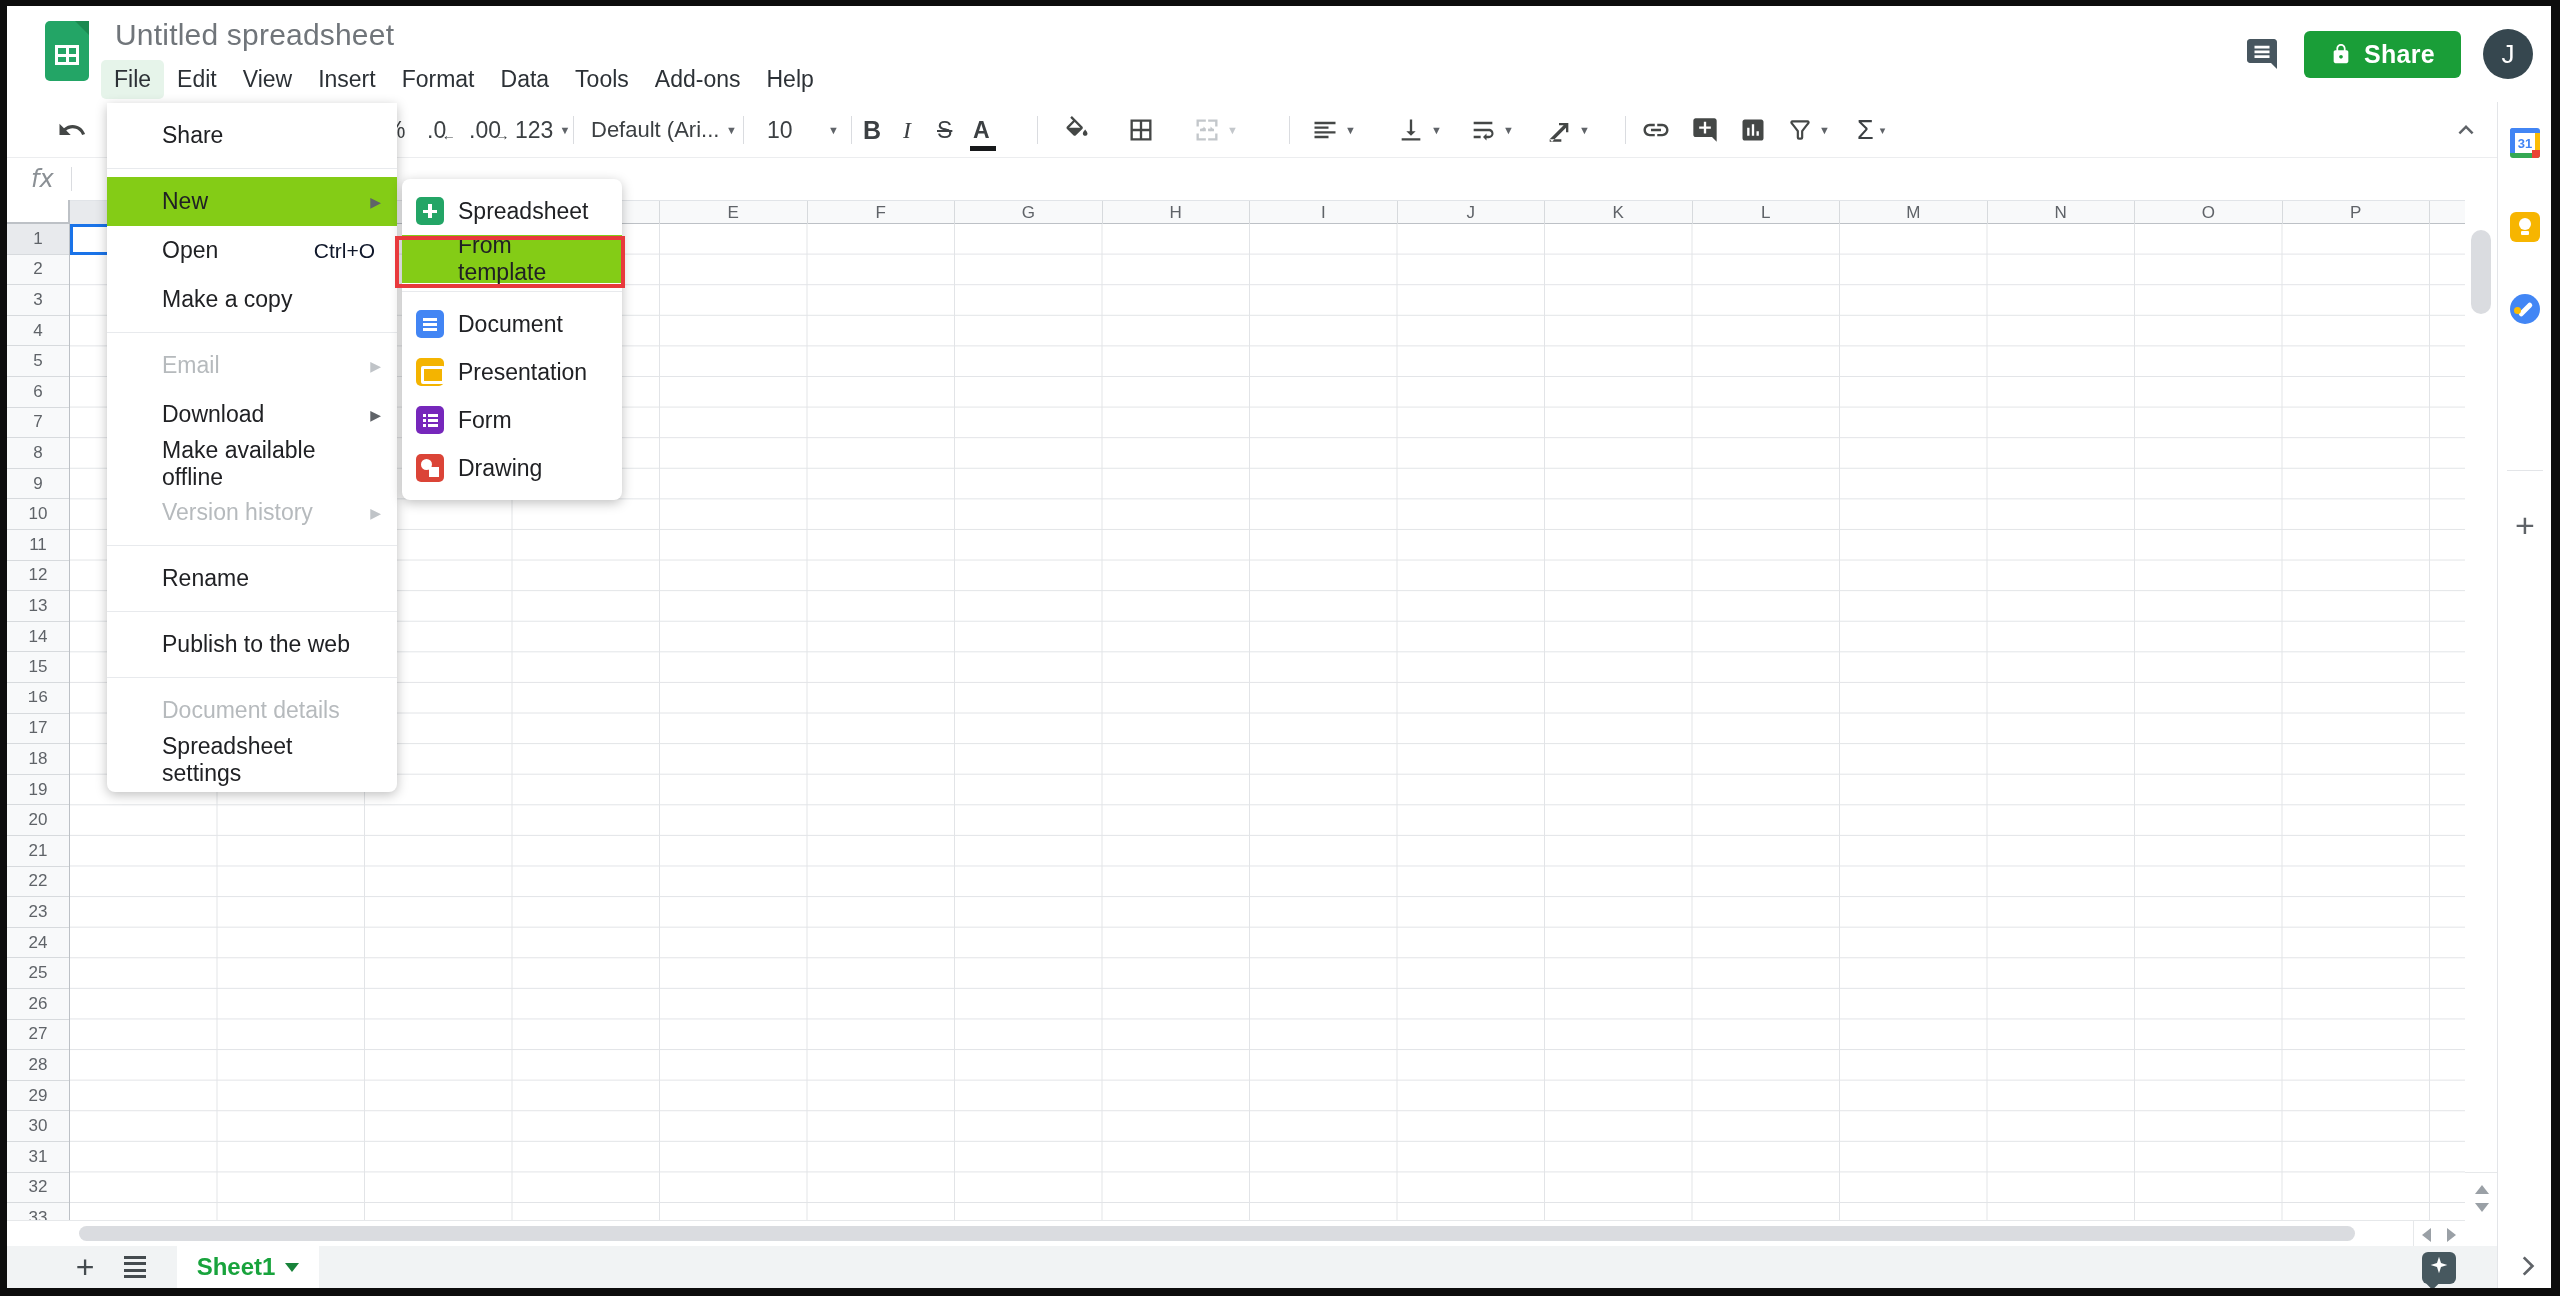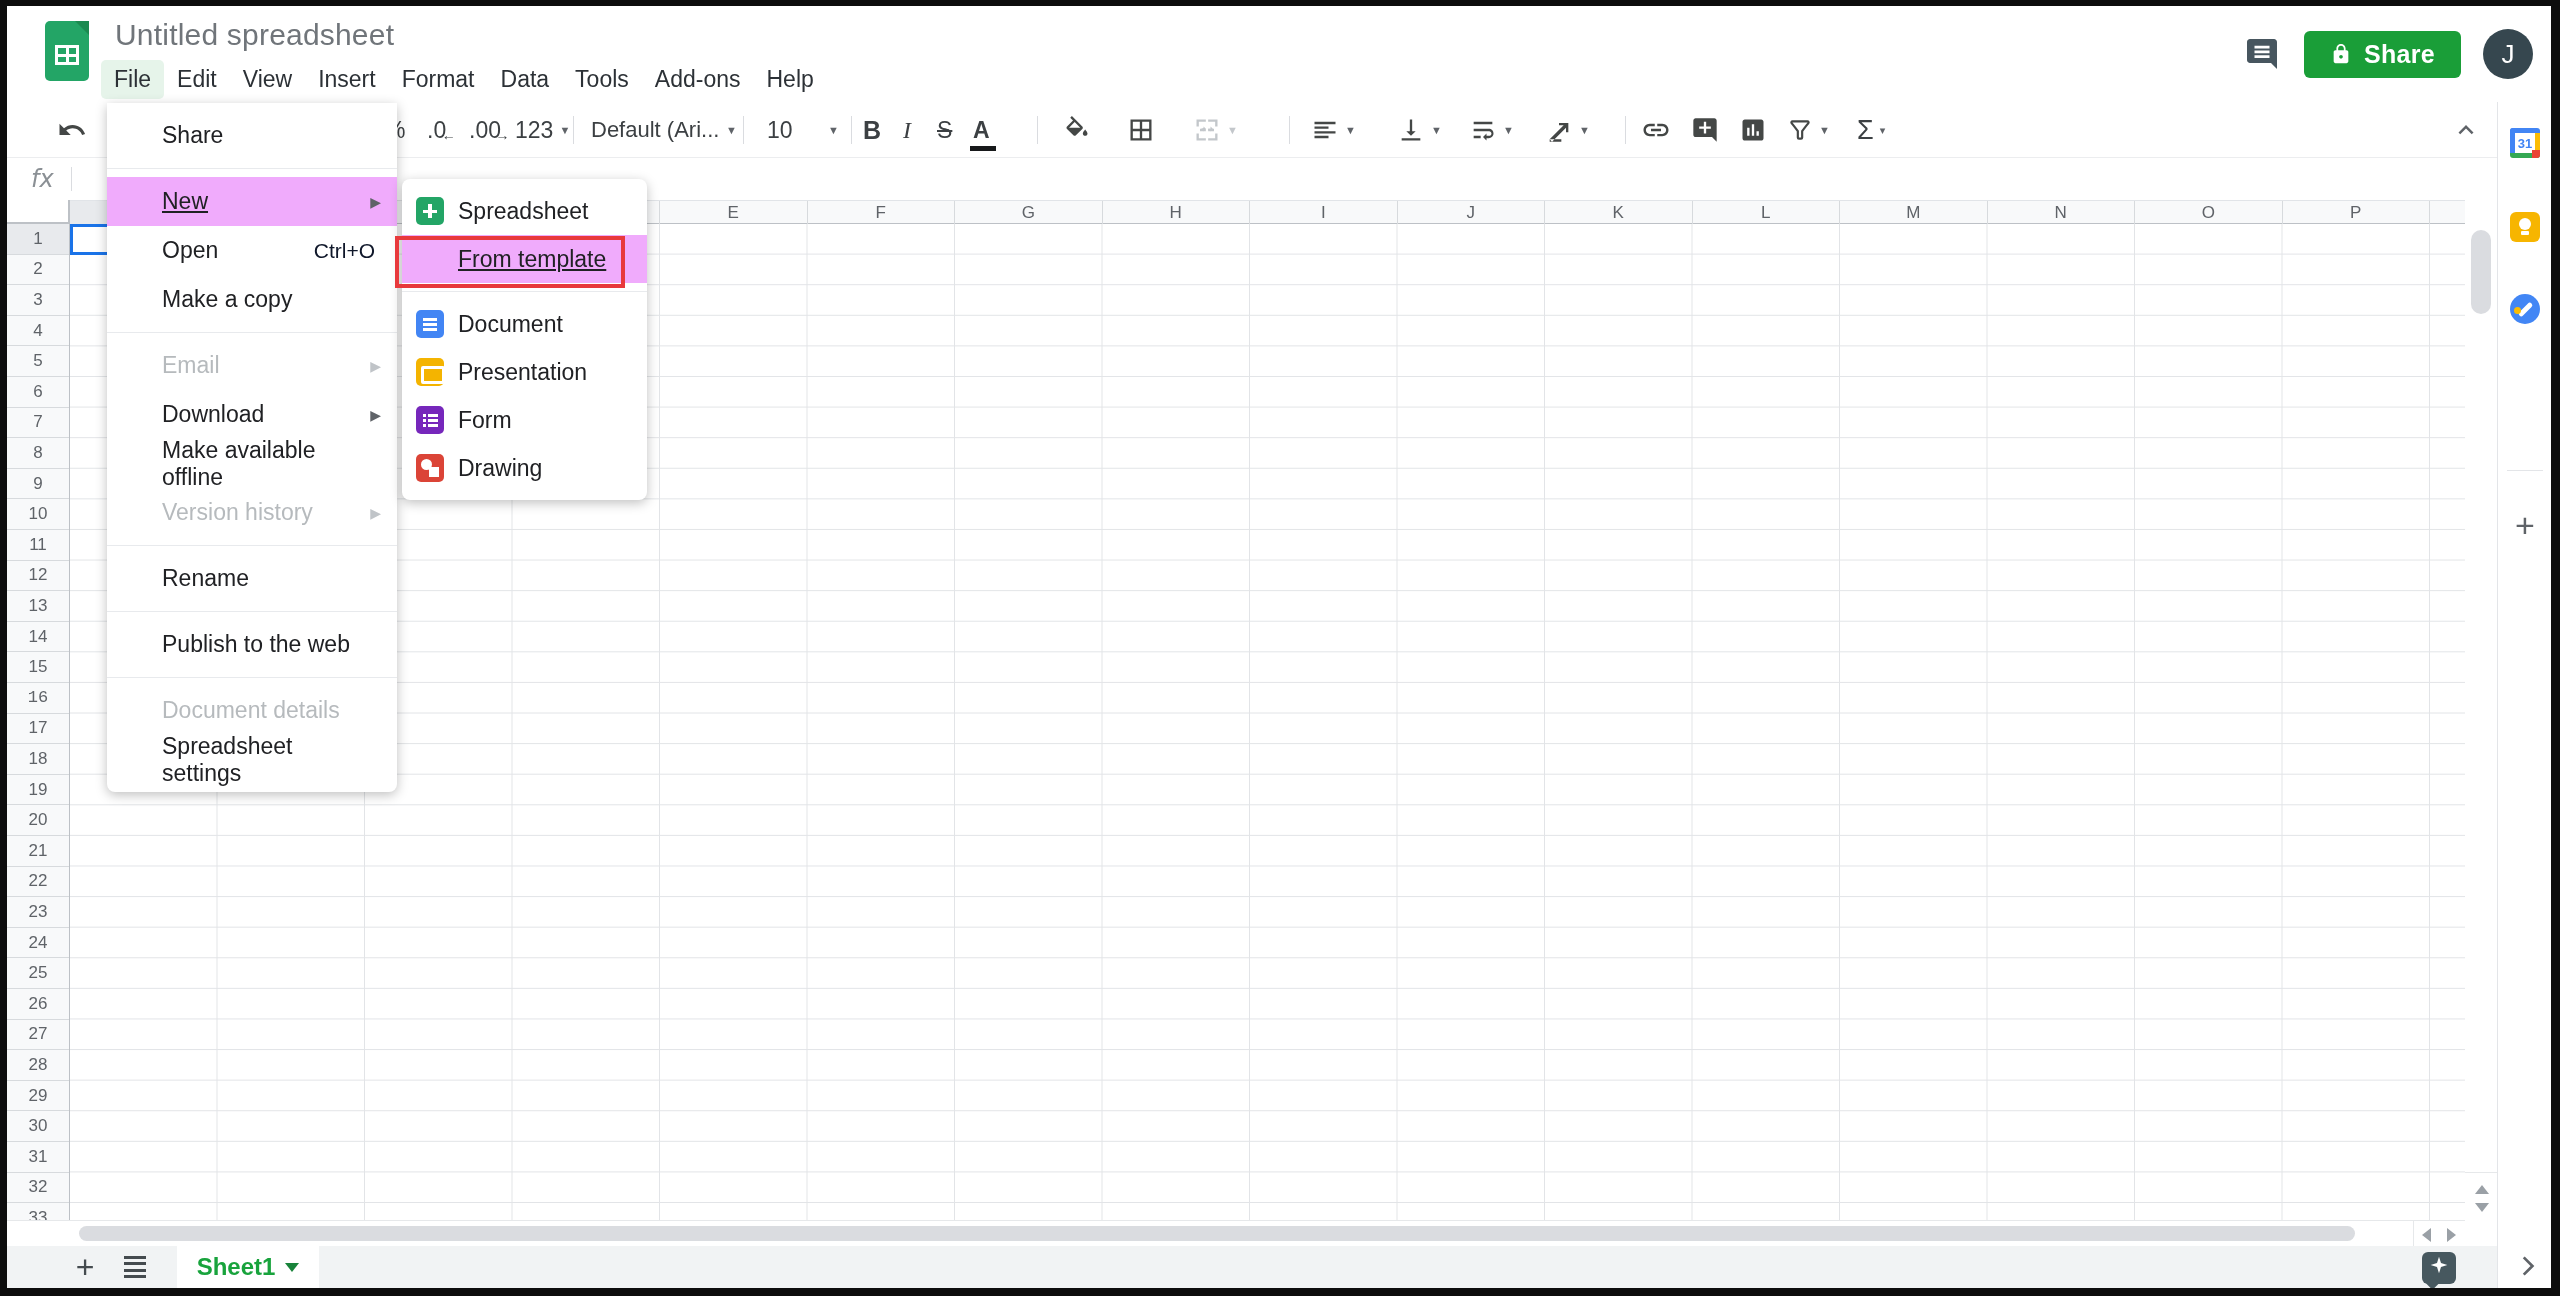--- a/index.html
+++ b/index.html
@@ -102,24 +102,24 @@
   .sheet-tab { position:absolute; left:170px; top:0; width:142px; height:42px; background:#fff; border:none; display:flex; align-items:center; justify-content:center; gap:10px; }
   .sheet-tab .lbl { color:#18a33c; font-size:24px; font-weight:bold; }
   .sheet-tab .tcaret { width:0; height:0; border-left:7px solid transparent; border-right:7px solid transparent; border-top:9px solid #18833a; }
   .explore-btn { position:absolute; left:2415px; top:6px; width:34px; height:32px; background:#47585f; border:none; border-radius:6px; color:#fff; font-size:20px; line-height:30px; }
   .explore-btn::after { content:""; position:absolute; left:6px; bottom:-4px; width:9px; height:9px; background:#47585f; transform:rotate(45deg); }
   .panel-chevron { position:absolute; left:14px; top:4px; width:30px; height:34px; background:none; border:none; }
 
   
   .menu { position:absolute; background:#fff; box-shadow:0 3px 12px rgba(0,0,0,.25); border-radius:0 0 8px 8px; padding:8px 0; z-index:50; }
   #file-menu { left:100px; top:97px; width:290px; }
-  #new-submenu { left:395px; top:173px; width:245px; border-radius:8px; }
+  #new-submenu { left:395px; top:173px; width:220px; border-radius:8px; }
   .mrow { position:relative; height:49px; display:flex; align-items:center; padding:0 22px 0 55px; font-size:23px; color:#202124; cursor:default; }
   #new-submenu .mrow { height:48px; padding-left:56px; }
-  .mrow.hl { background:#f0abfc;text-decoration:underline; }
+  .mrow.hl { background:#84cc16; }
   .mrow.disabled { color:#b6babd; }
   .mrow .sc { margin-left:auto; font-size:21px; color:#0f172a; }
   .mrow .sub { position:absolute; right:16px; font-size:14px; color:#5f6368; }
   .mrow.disabled .sub { color:#c0c4c8; }
   .mrow .micon { position:absolute; left:14px; top:11px; width:27px; height:27px; }
   .mdiv { height:1px; background:#e8eaed; margin:8px 0; }
   .fico { position:absolute; left:14px; top:10px; width:28px; height:28px; border-radius:5px; }
   .fico.sheets-file::before { content:""; position:absolute; left:7px; top:12.5px; width:14px; height:3.5px; background:#fff; }
   .fico.sheets-file::after  { content:""; position:absolute; left:12.2px; top:7px; width:3.5px; height:14px; background:#fff; }
   .fico.docs-file::before { content:""; position:absolute; left:7px; top:8px; width:14px; height:2.6px; background:#fff; box-shadow:0 5px 0 #fff, 0 10px 0 #fff; }

